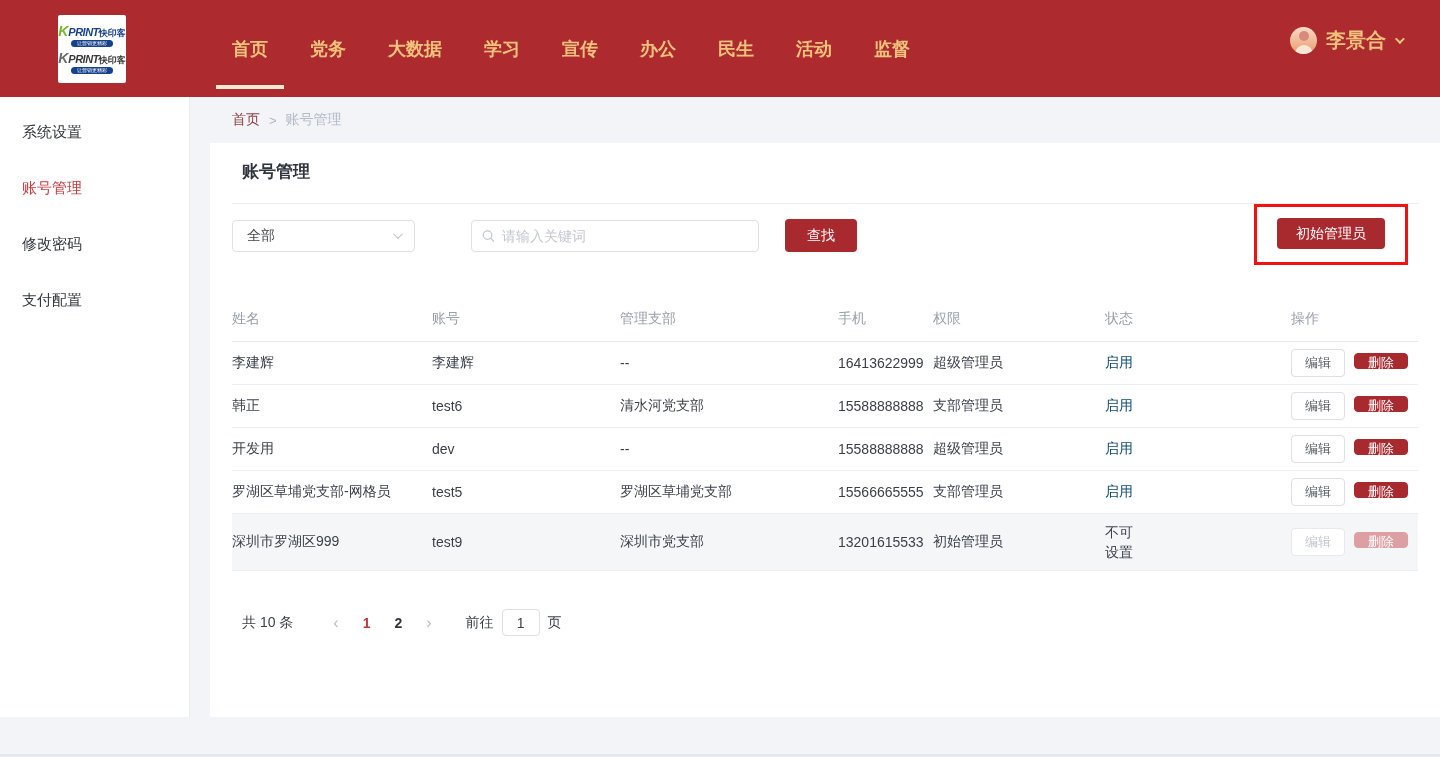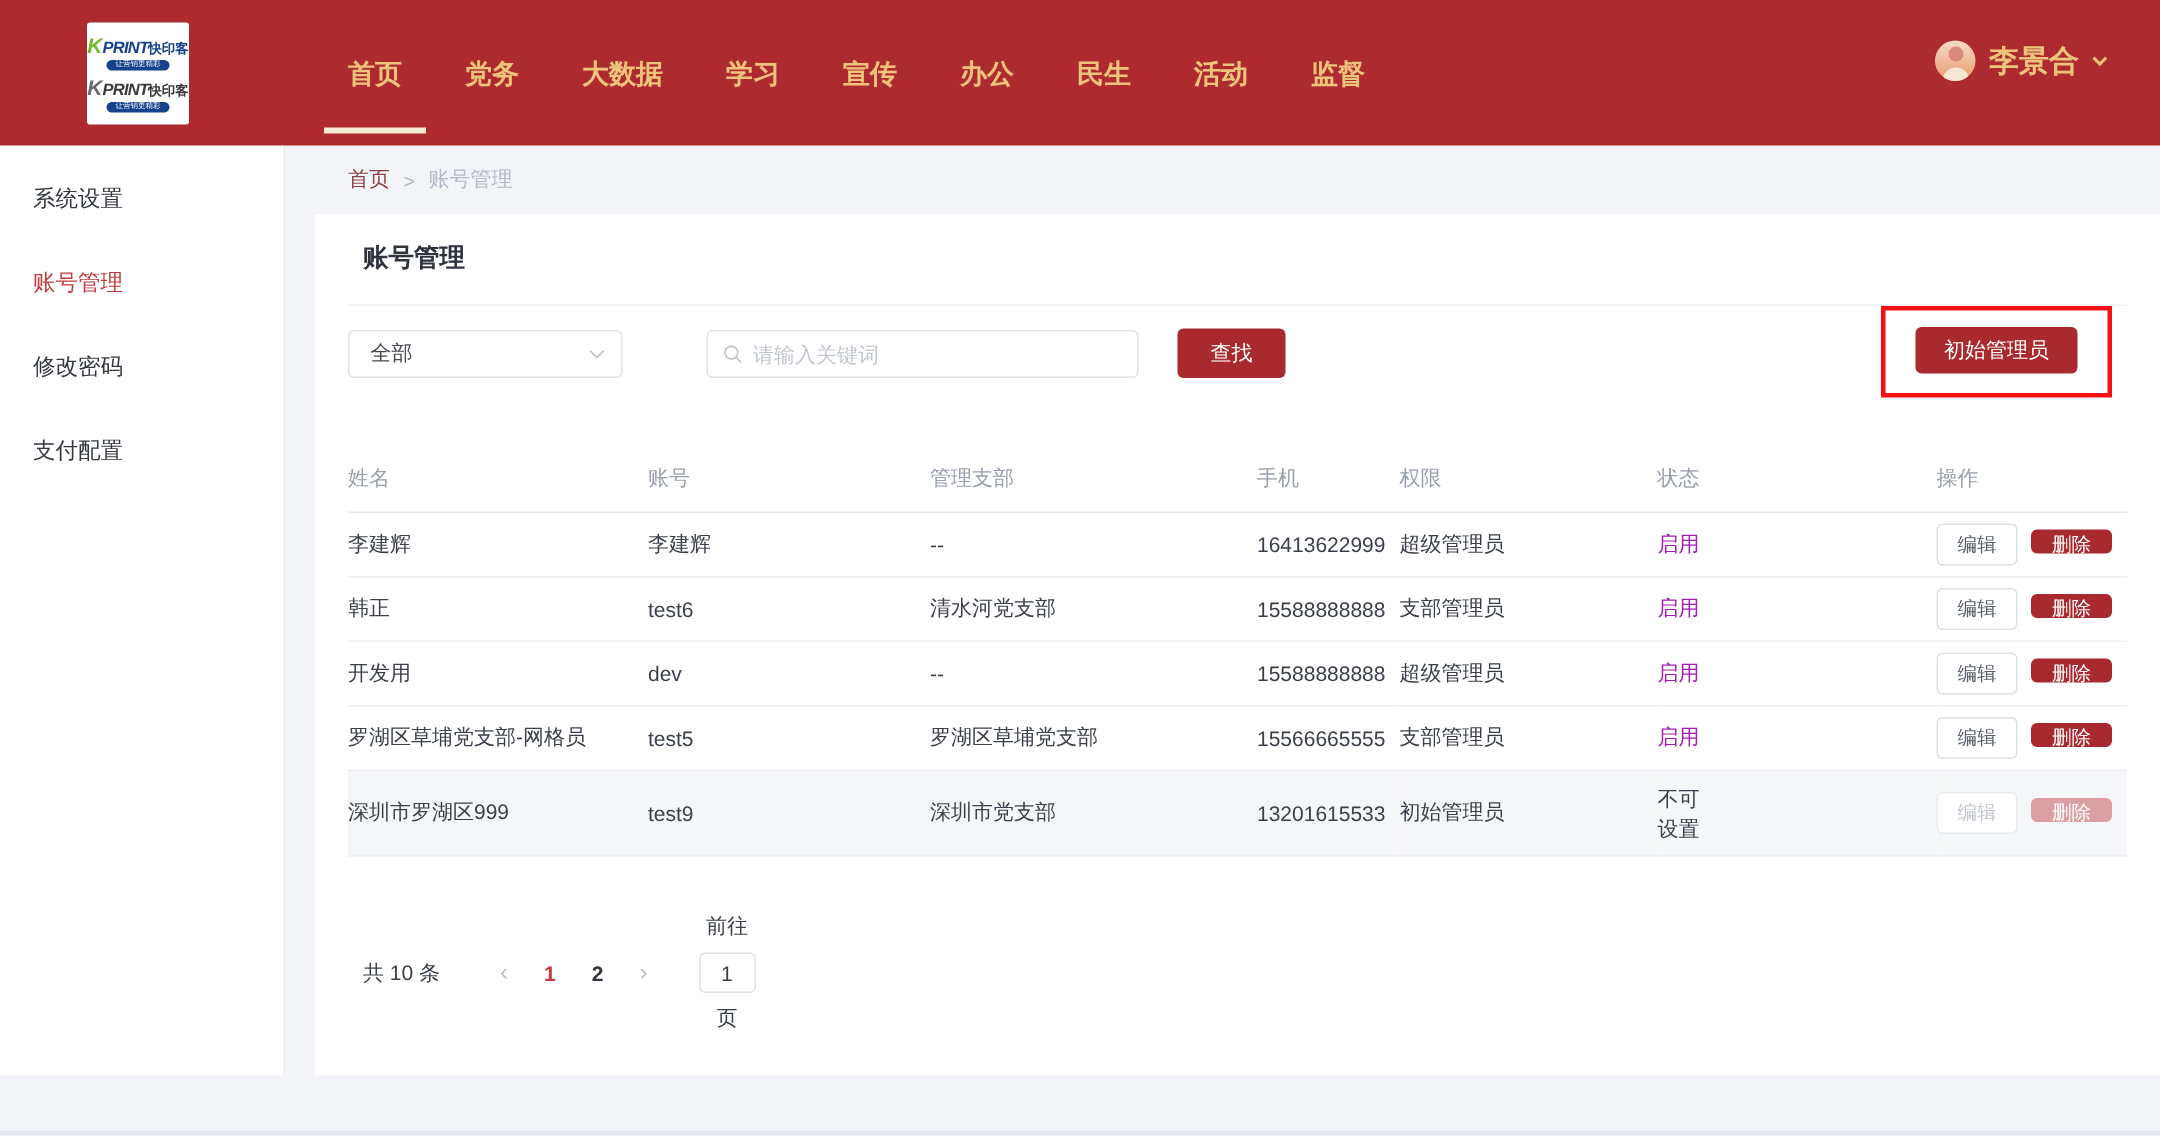--- a/index.html
+++ b/index.html
@@ -53,34 +53,34 @@
   .annotation-box { position:absolute; right:32px; top:61px; border:3px solid #f31212; padding:11px 20px 13px; background:transparent; }
   .btn-add { height:31px; padding:0 19px; background:#a8292e; color:#fff; font-size:14px; border:none; border-radius:4px; cursor:pointer; font-family:inherit; }
 
   
   table { width:100%; border-collapse:collapse; table-layout:fixed; margin-top:50px; }
   col.c1{width:200px} col.c2{width:188px} col.c3{width:218px} col.c4{width:95px} col.c5{width:172px} col.c6{width:186px} col.c7{width:127px}
   th { text-align:left; font-weight:normal; font-size:14px; color:#99a0ab; padding:8px 0 13px; border-bottom:1px solid #e5e9ef; }
   td { font-size:14px; color:#3a3f49; height:43px; border-bottom:1px solid #eceef3; padding:0; }
   tr.dim { background:#f5f6f8; }
   tr.dim td { height:57px; }
-  .status-on { color:#a21caf; }
+  .status-on { color:#0c4a6e; }
   .status-off { color:#3a3f49; display:inline-block; width:2.3em; line-height:1.45; }
   .btn-edit { height:28px; padding:0 13px; background:#fff; border:1px solid #dcdfe6; border-radius:4px; color:#5a6068; font-size:13px; cursor:pointer; font-family:inherit; }
   .btn-del { height:16px; padding:0 13px; background:#a8292e; border:1px solid #a8292e; border-radius:4px; color:#fff; font-size:13px; margin-left:9px; cursor:pointer; font-family:inherit; }
   .btn-edit.disabled { color:#c3c7cf; border-color:#e6e9ee; cursor:default; }
   .btn-del.disabled { background:#dc9fa3; border-color:#dc9fa3; cursor:default; }
 
   
   .pager { display:flex; align-items:center; margin-top:38px; padding-left:10px; font-size:14px; color:#3a3f49; }
   .pg-total { margin-right:28px; }
   .pg-arrow { color:#b7bfca; font-size:16px; padding:0 12px; cursor:pointer; }
   .pg-num { padding:0 12px; font-weight:bold; color:#2f333c; cursor:pointer; }
   .pg-num.current { color:#c0393f; cursor:default; }
-  .pg-goto { margin-left:22px; display:flex; align-items:center; gap:8px;flex-direction:column; }
+  .pg-goto { margin-left:22px; display:flex; align-items:center; gap:8px; }
   .pg-input { width:38px; height:27px; border:1px solid #dcdfe6; border-radius:4px; text-align:center; font-size:14px; color:#3a3f49; outline:none; font-family:inherit; }
 
   .footer { height:40px; background:#f3f4f8; border-bottom:3px solid #e4e7ee; flex-shrink:0; }
 </style>
 </head>
 <body>
 
 <div class="shell">
 
   <div class="topbar">

